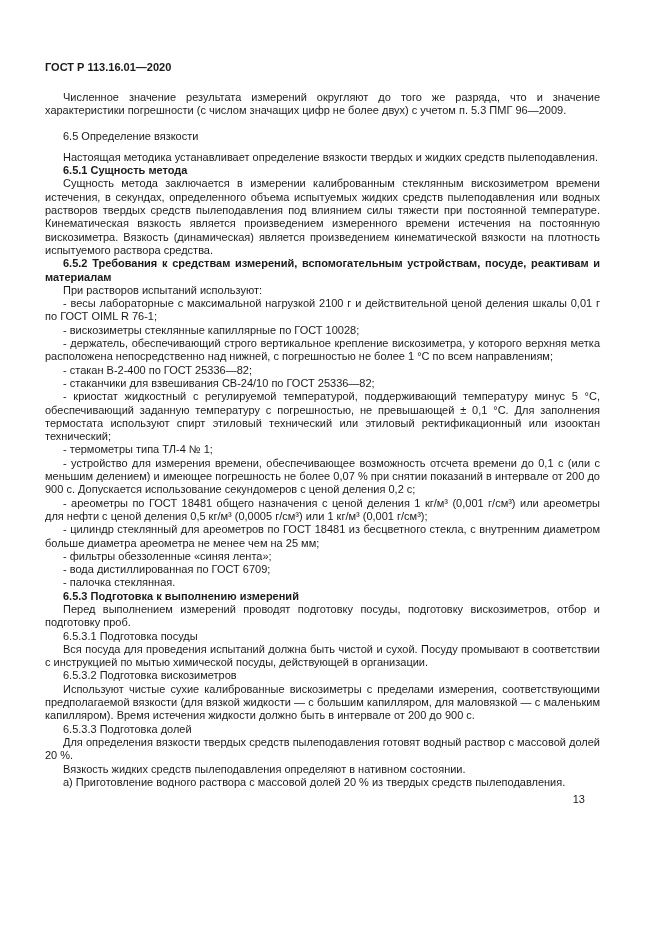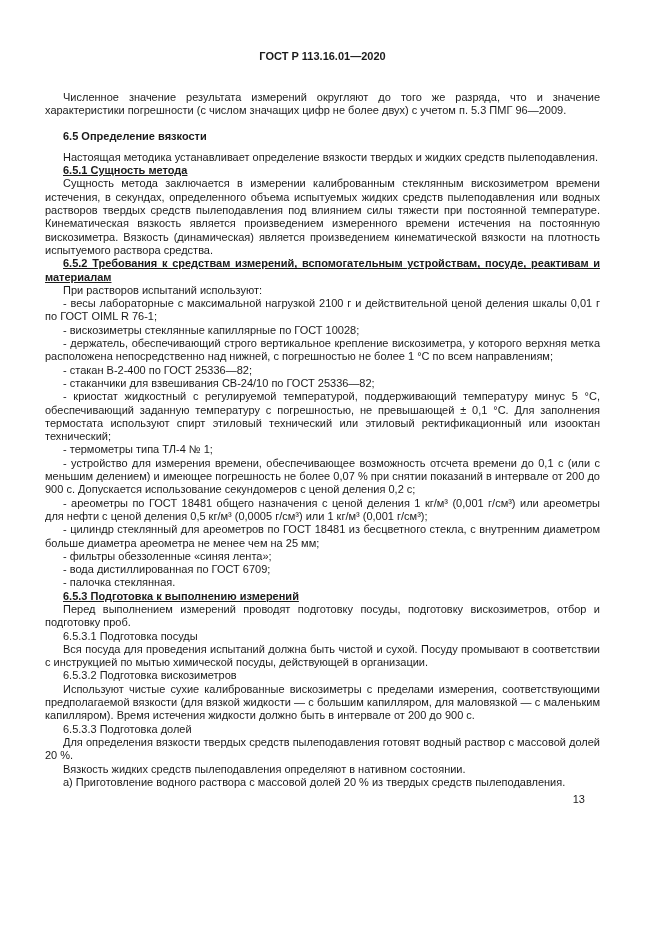--- a/index.html
+++ b/index.html
@@ -14,45 +14,44 @@
     background: #ffffff;
     box-sizing: border-box;
     font-family: "Liberation Sans", "DejaVu Sans", sans-serif;
     font-size: 11px;
     line-height: 13.3px;
     color: #1a1a1a;
     overflow: hidden;
   }
   .doc-header {
     position: absolute;
-    top: 50px;
+    top: 61px;
     left: 45px;
     right: 61px;
-    text-align: center;
+    text-align: left;
     font-weight: bold;
   }
   .content {
     position: absolute;
     top: 91px;
     left: 45px;
     width: 555px;
   }
   .blk {
     margin: 0;
     text-indent: 18px;
     text-align: justify;
   }
   .blk.h1 {
-    font-weight: bold;
+    font-weight: normal;
     margin: 12px 0 8px 0;
     text-align: left;
   }
   .blk.h2 {
     font-weight: bold;
-    text-decoration: underline;
   }
   .page-number {
     position: absolute;
     top: 793px;
     right: 76px;
     font-size: 11px;
   }
 </style>
 </head>
 <body>

